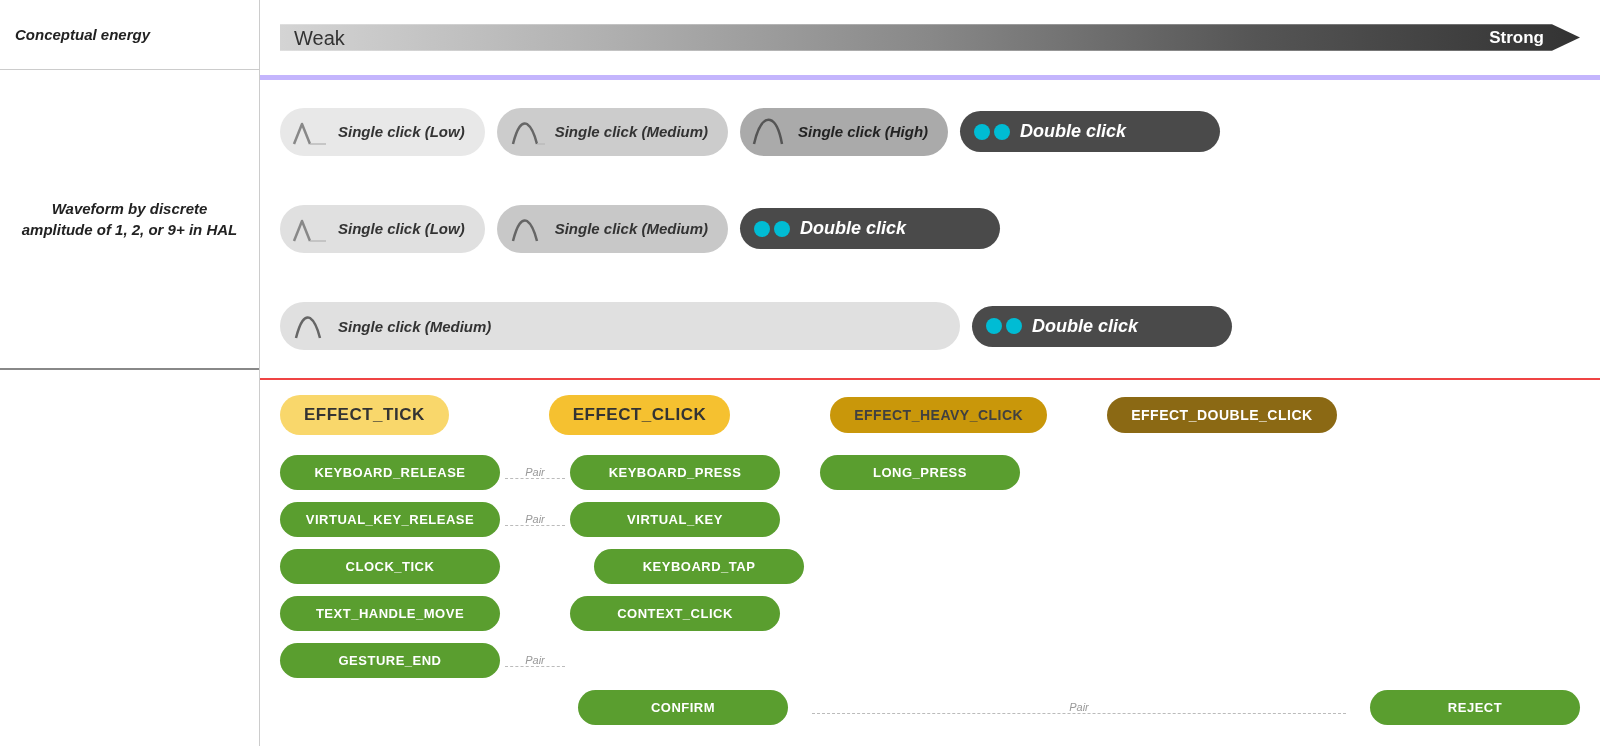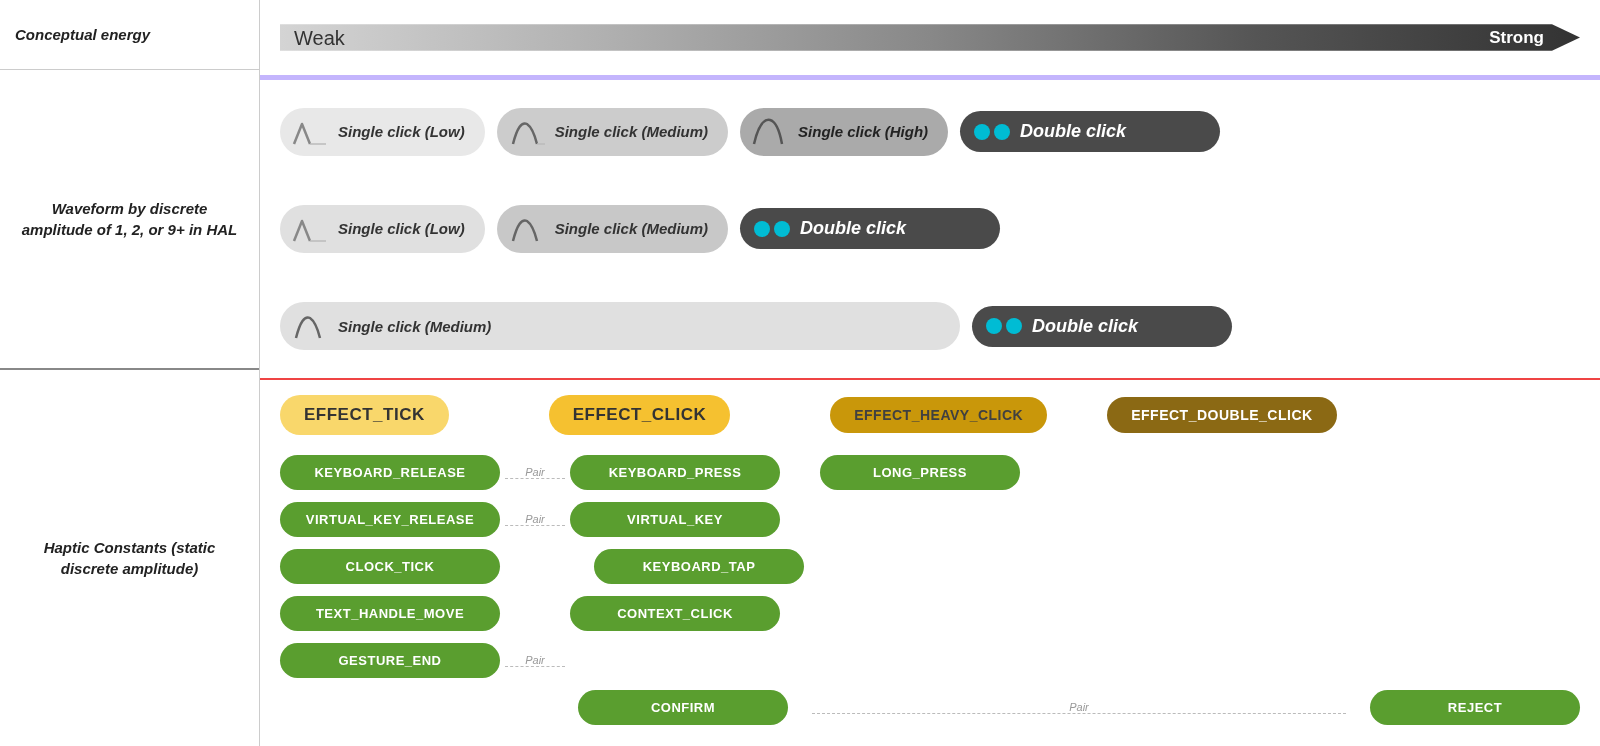--- a/index.html
+++ b/index.html
@@ -229,23 +229,20 @@
 
 <div class="main-container">
 
   <div class="left-labels">
     <div class="label-top">
       <span class="label-text">Conceptual energy</span>
     </div>
     <div class="label-waveform">
       <span class="label-text">Waveform by discrete amplitude of 1, 2, or 9+ in HAL</span>
     </div>
-    <div class="label-haptic">
-      <span class="label-text">Haptic Constants (static discrete amplitude)</span>
-    </div>
   </div>
 
   <div class="right-content">
 
     <div class="energy-row">
       <div class="energy-bar">
         <div style="width:100%;height:44px;background:linear-gradient(to right,#d4d4d4,#b0b0b0,#888,#555,#333);clip-path:polygon(0 20%, calc(100% - 28px) 20%, 100% 50%, calc(100% - 28px) 80%, 0 80%);position:relative;">
         </div>
         <span class="energy-weak" style="font-size:20px;font-weight:400;color:#333;position:absolute;left:14px;top:50%;transform:translateY(-50%);z-index:2;">Weak</span>
         <span class="energy-strong" style="font-size:17px;font-weight:800;color:#fff;position:absolute;right:36px;top:50%;transform:translateY(-50%);z-index:2;">Strong</span>

